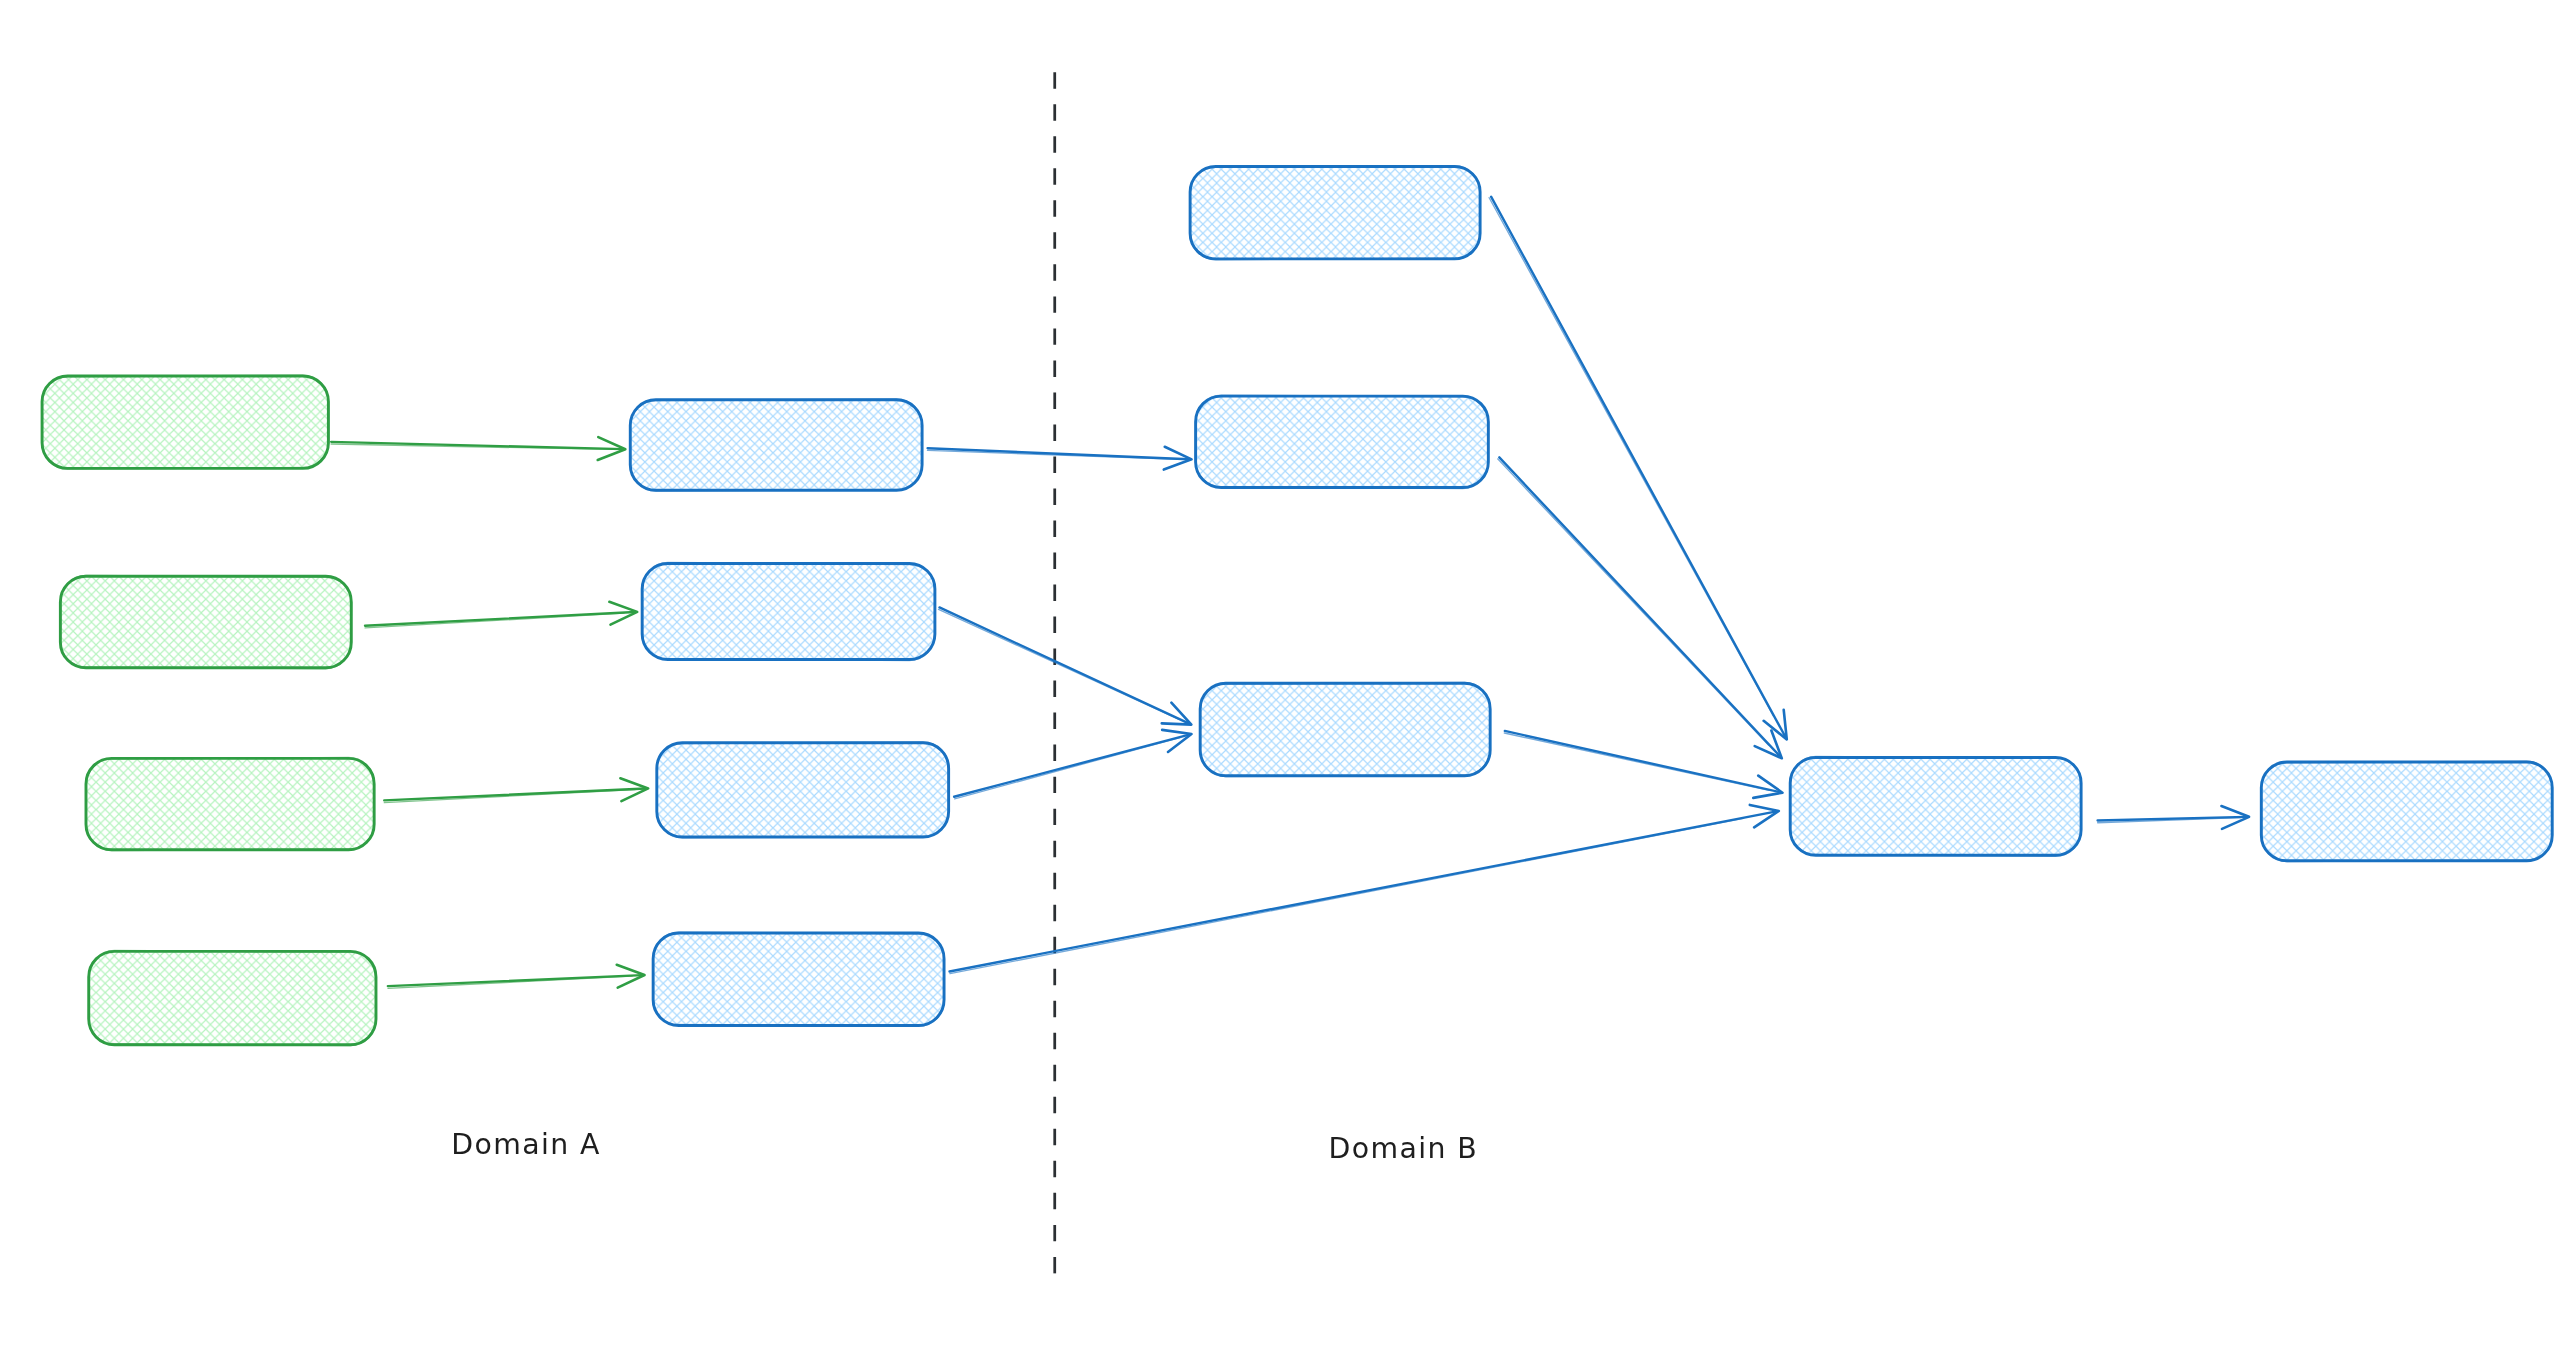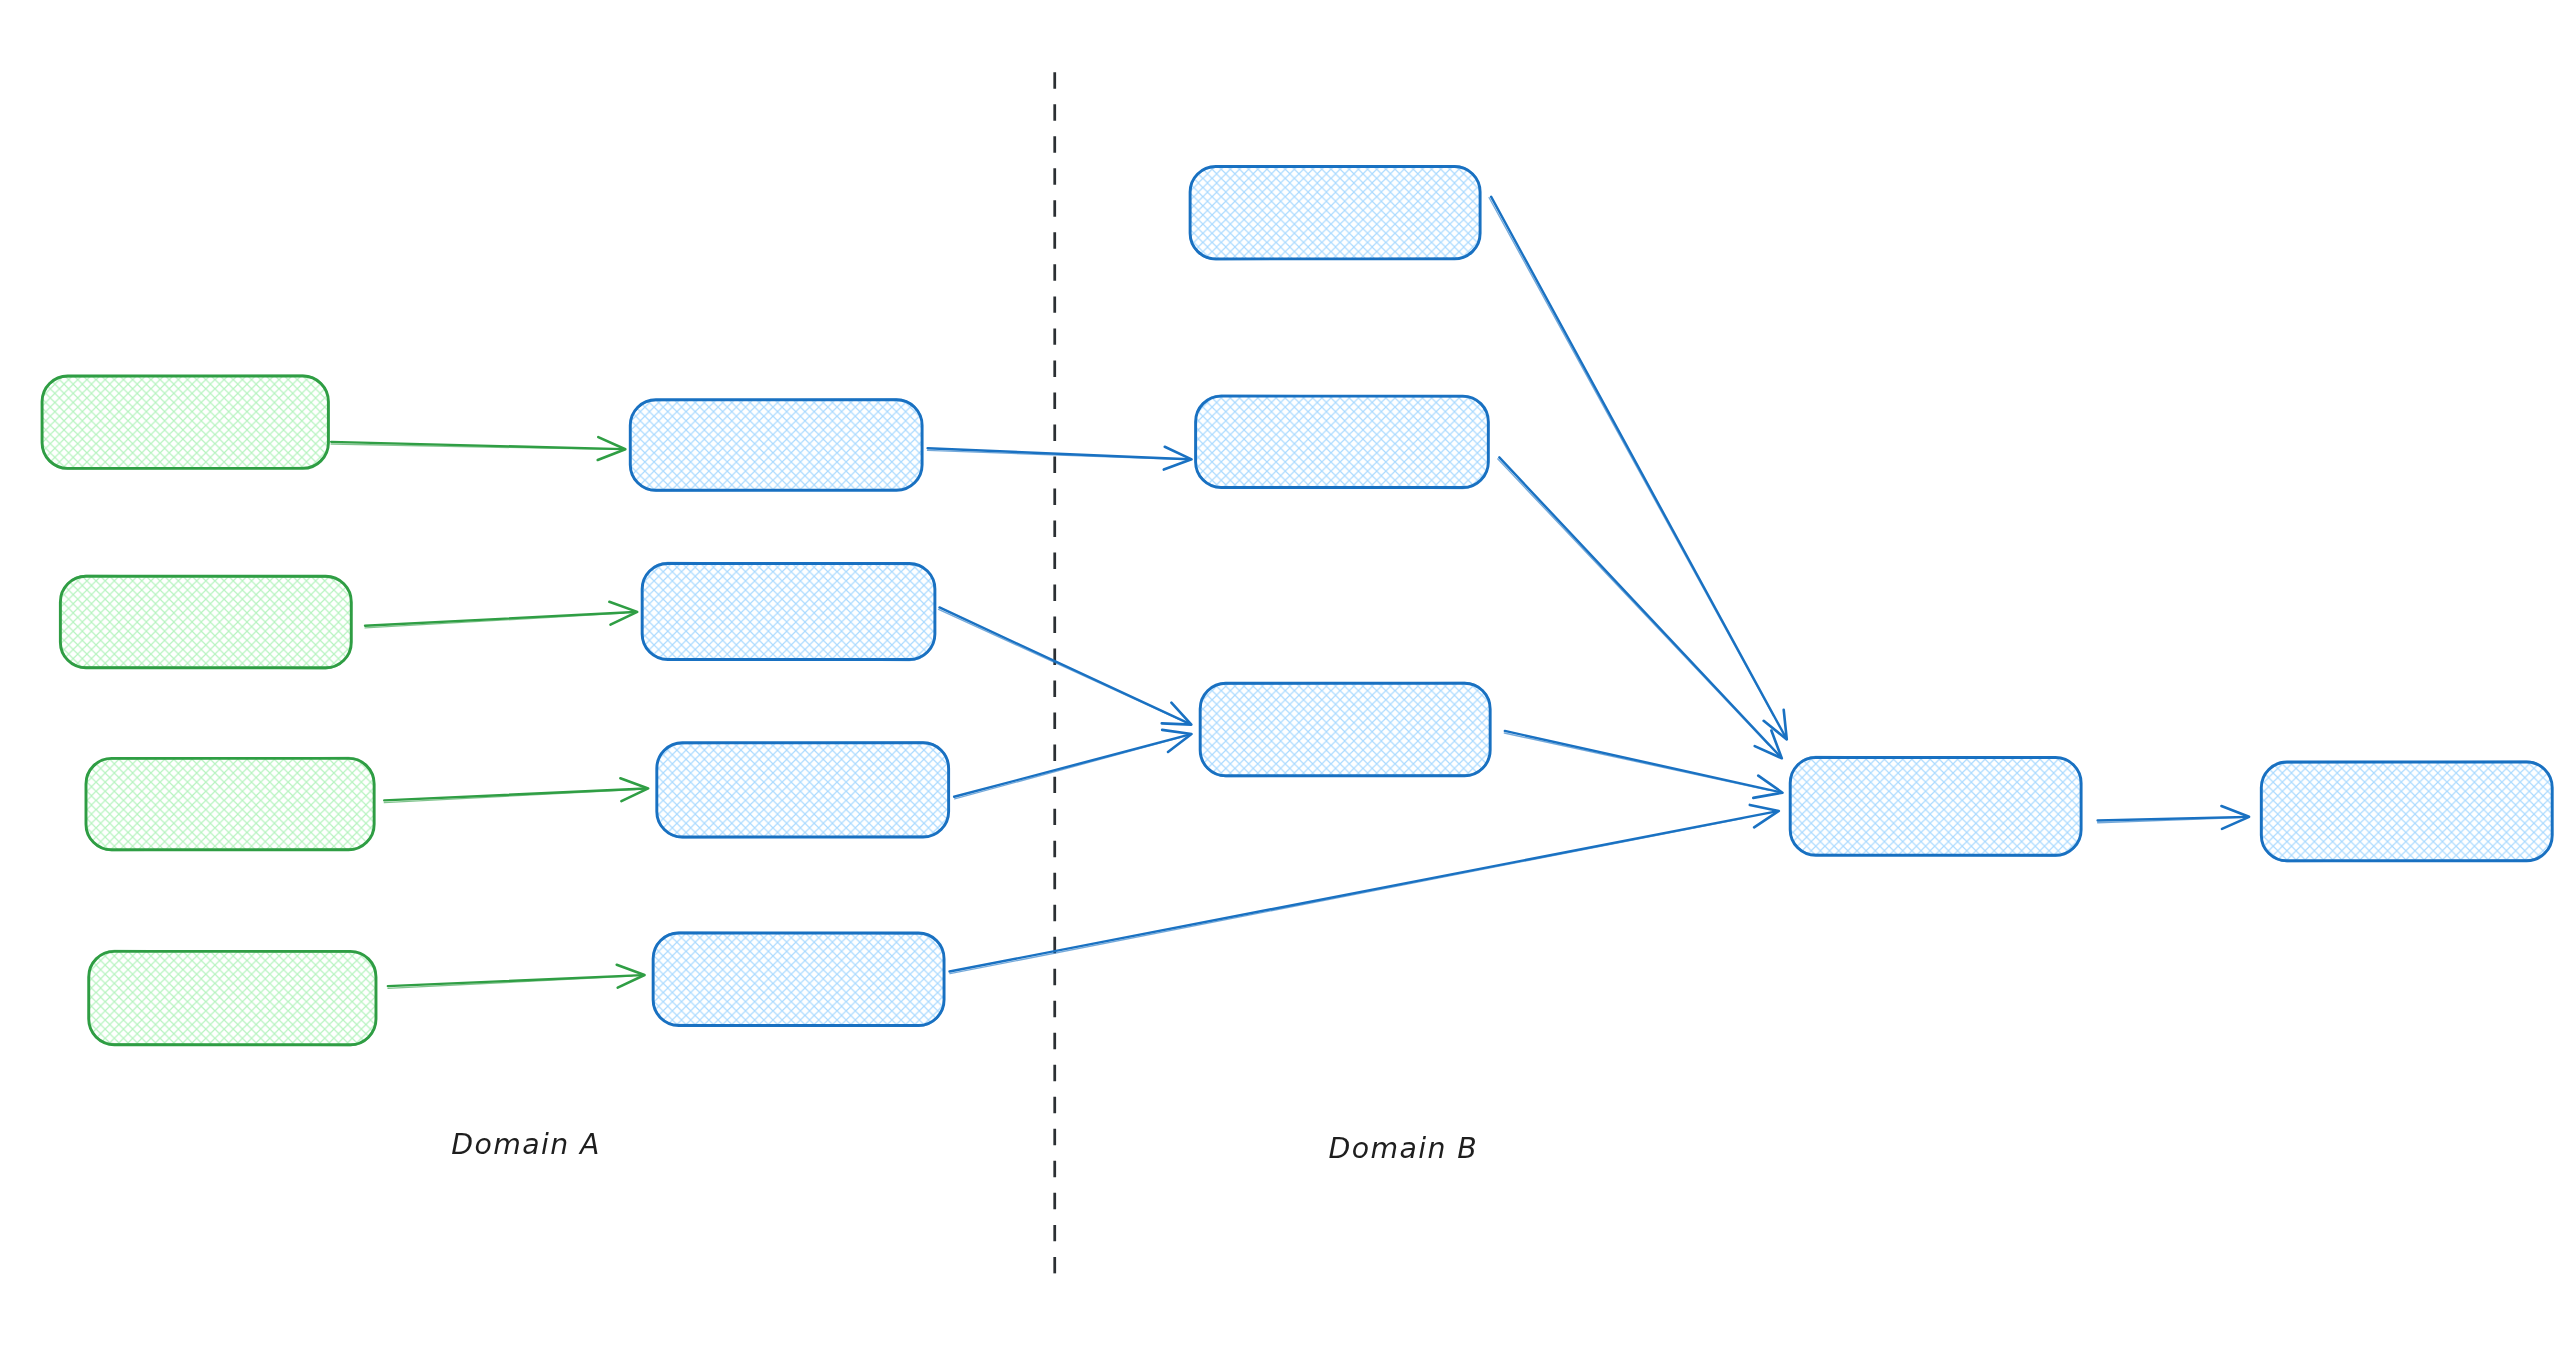--- a/index.html
+++ b/index.html
@@ -8,21 +8,20 @@
     background: #ffffff;
   }
   .viewport {
     width: 100vw;
     height: 100vh;
     display: flex;
     align-items: flex-start;
     justify-content: flex-start;
     background: #ffffff;
     overflow: hidden;
-    font-style: italic;
   }
   svg.canvas {
     display: block;
     width: 100vw;
     height: auto;
     background: #ffffff;
   }
   .domain-label {
     font-family: "DejaVu Sans", sans-serif;
     font-size: 31px;

